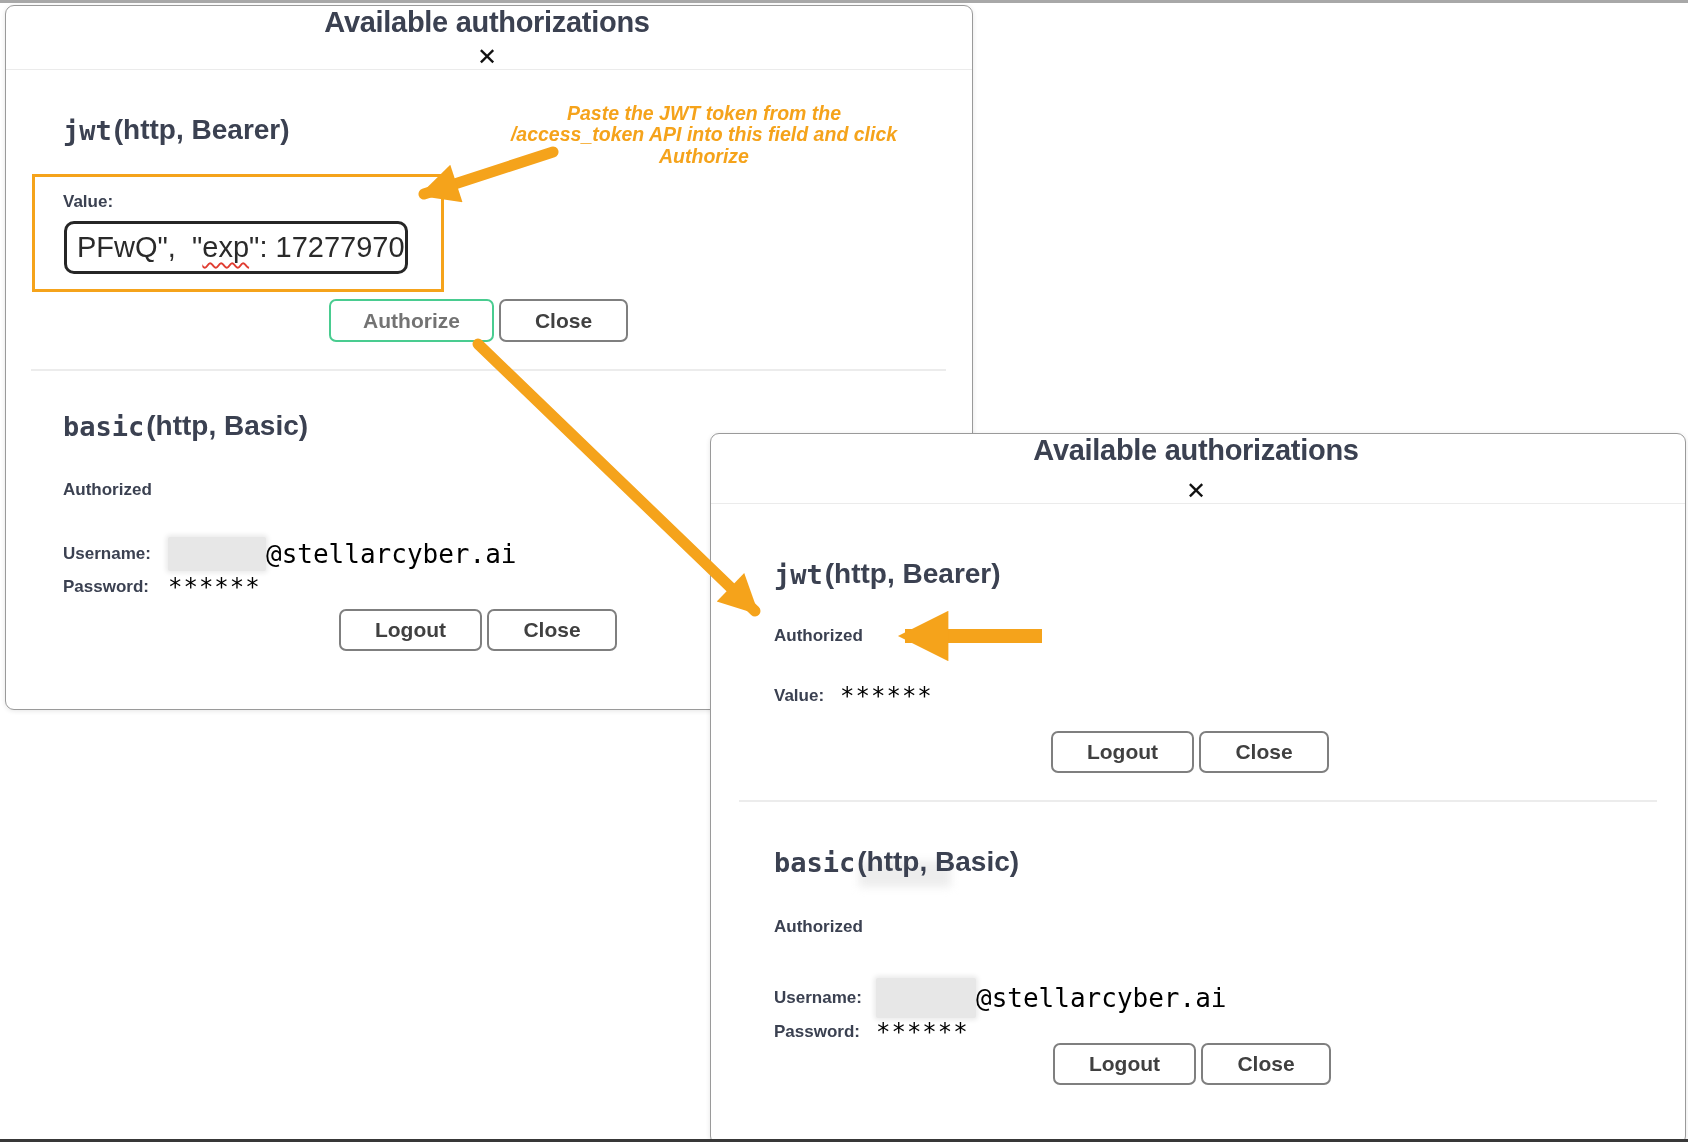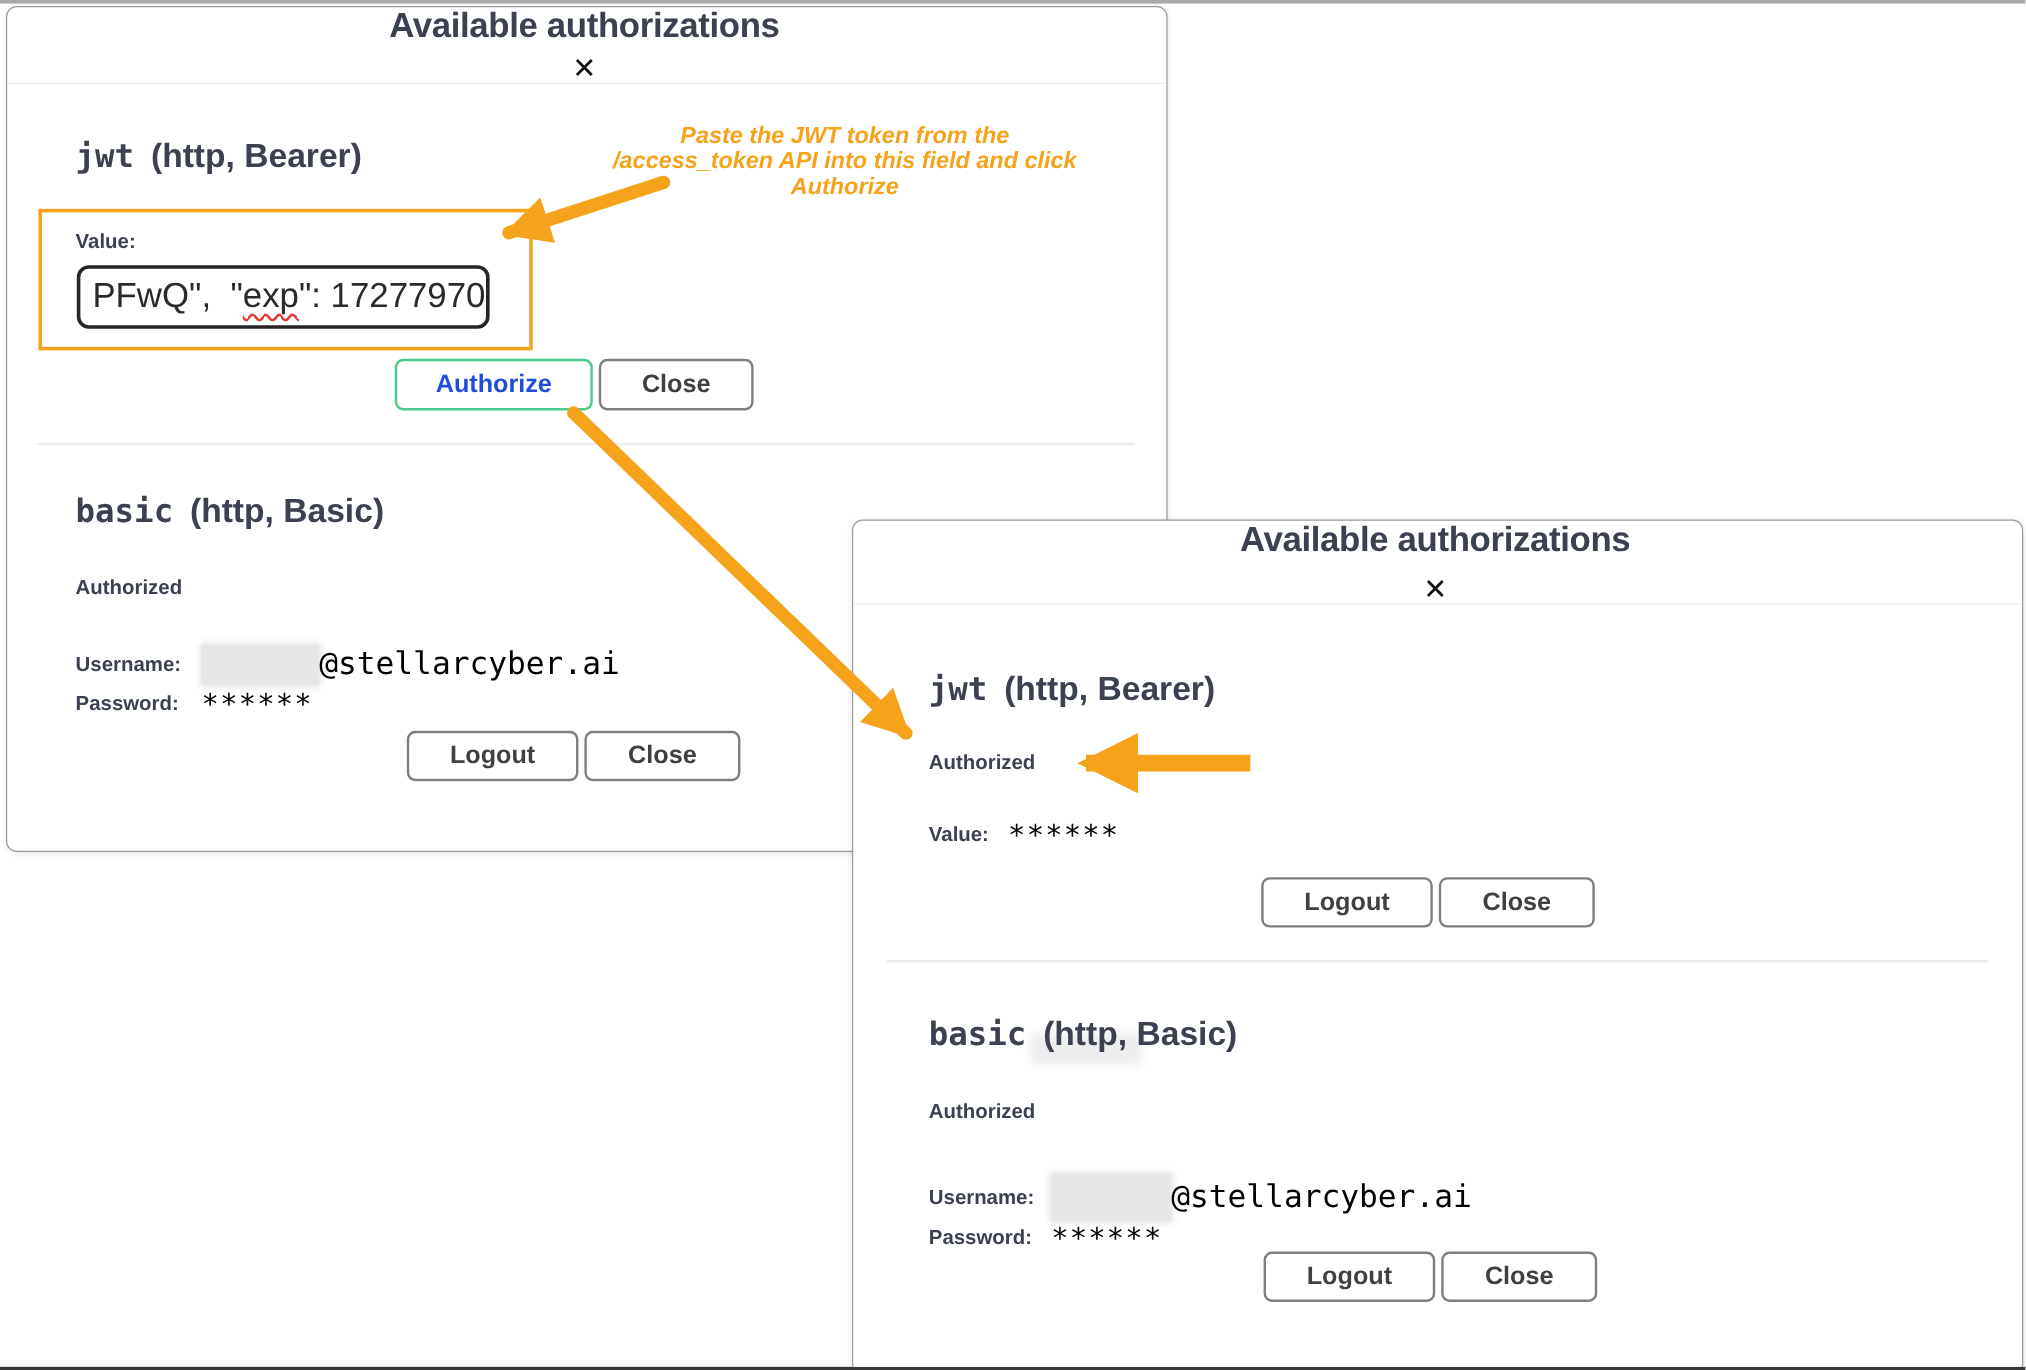--- a/index.html
+++ b/index.html
@@ -36,35 +36,35 @@
   .modal-authorized .m-header { height: 70px; }
   .m-title {
     font-size: 29px; font-weight: bold; color: #3b4151; letter-spacing: -0.3px;
   }
   .close-x {
     background: none; border: none; cursor: pointer;
     font-family: "DejaVu Sans", sans-serif;
     font-size: 24px; font-weight: bold; color: #111; line-height: 1;
   }
 
-  .scheme-heading { position: absolute; display: flex; align-items: center; gap: 14px; color: #3b4151; }
+  .scheme-heading { position: absolute; display: flex; align-items: center; gap: 2px; color: #3b4151; }
   .scheme-name  { font-family: "DejaVu Sans Mono", monospace; font-weight: bold; font-size: 27px; }
   .scheme-kind  { font-weight: bold; font-size: 28px; }
 
   .lbl { font-size: 17px; font-weight: bold; color: #3b4151; }
   .mono-val { font-family: "DejaVu Sans Mono", monospace; font-size: 26px; color: #000000; line-height: 1; }
   .asterisks { font-size: 24px; letter-spacing: 1px; }
 
   .btn {
     display: inline-flex; align-items: center; justify-content: center;
     background: #fff; border: 2px solid #7f7f7f; border-radius: 7px;
     font-family: "Liberation Sans", sans-serif;
     font-size: 21px; font-weight: bold; color: #404040; cursor: pointer;
   }
-  .btn-authorize { border-color: #49cc90; color: #1d4ed8; }
+  .btn-authorize { border-color: #49cc90; color: #737373; }
 
   .divider { position: absolute; height: 2px; background: #ececec; }
 
   .redacted {
     display: inline-block; background: #e7e7e7; border-radius: 2px;
     box-shadow: 0 0 5px 2px #eaeaea;
   }
 
   
   .m1-jwt-heading   { left: 57px; top: 108px; }

